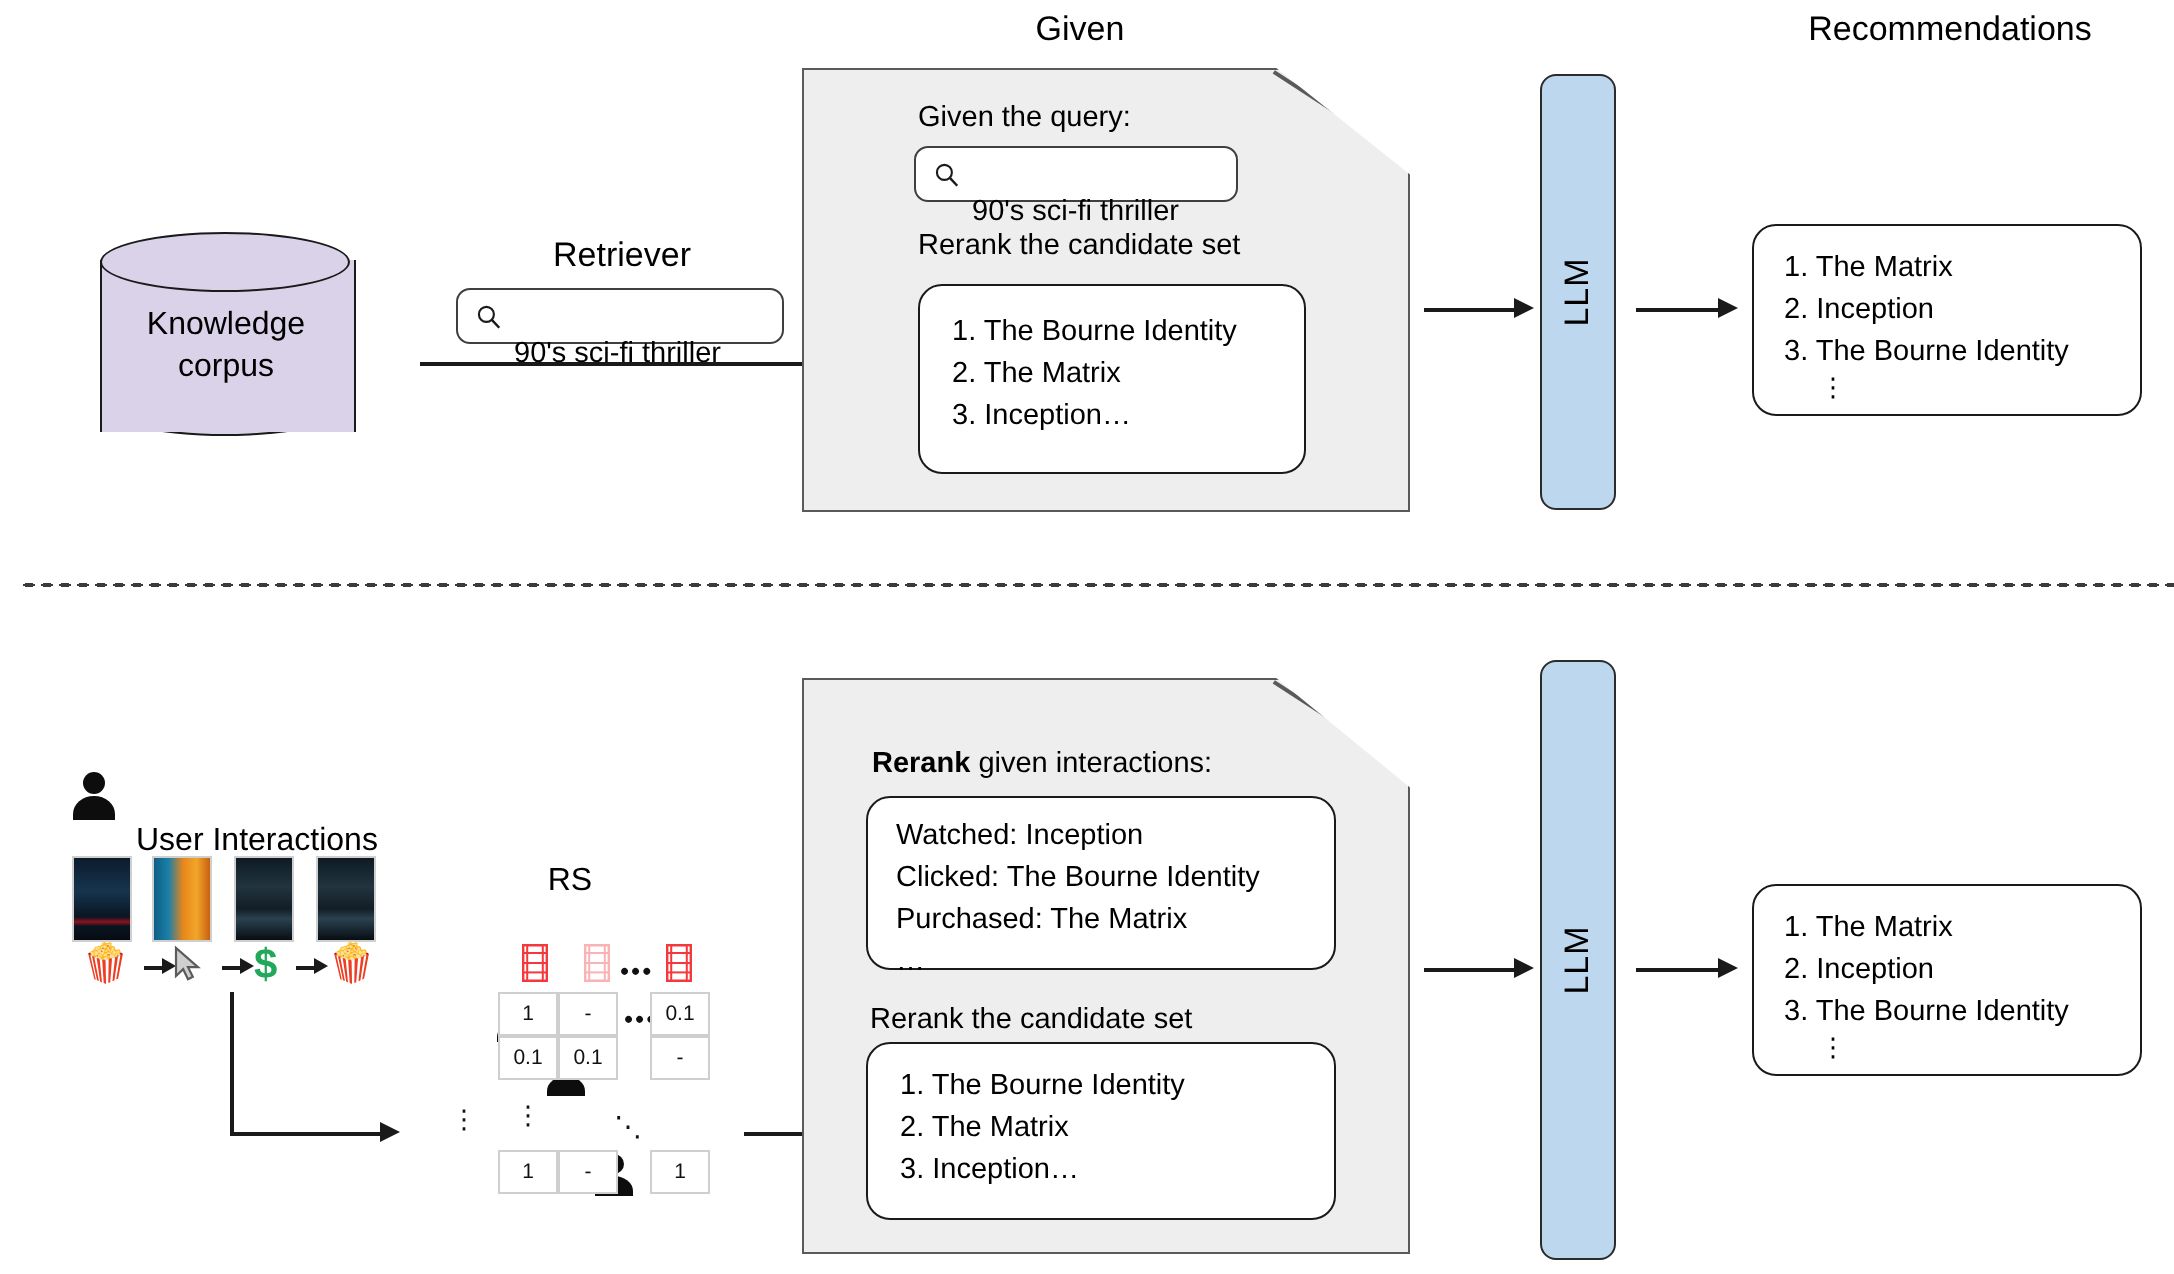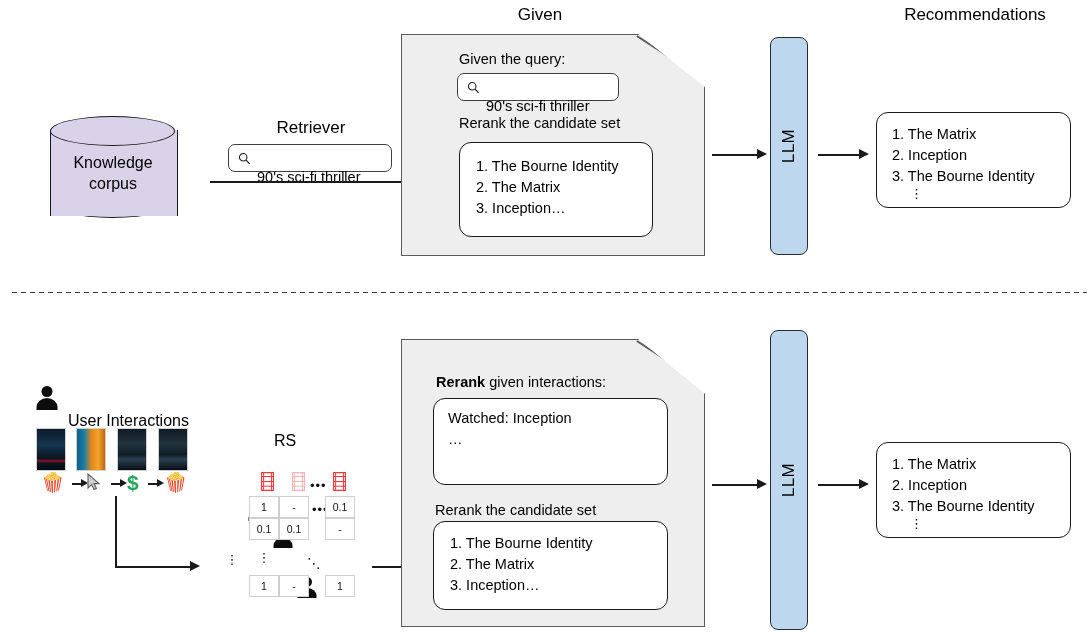--- a/index.html
+++ b/index.html
@@ -291,20 +291,22 @@
   <div class="fold-line" style="left:235px;top:0px;width:90px;transform:rotate(33deg);"></div>
 </div>
 
 <div class="label-txt" style="left:436px;top:374px;">
   <b>Rerank</b><span> given interactions:</span>
 </div>
 
 <div class="rbox" style="left:433px;top:398px;width:235px;height:87px;">
   <div style="padding:9px 0 0 14px;">
     <div class="line">Watched: Inception</div>
+    <div class="line">Clicked: The Bourne Identity</div>
+    <div class="line">Purchased: The Matrix</div>
     <div class="line">…</div>
   </div>
 </div>
 
 <div class="label-txt" style="left:435px;top:502px;">Rerank the candidate set</div>
 
 <div class="rbox" style="left:433px;top:521px;width:235px;height:89px;">
   <div style="padding:11px 0 0 16px;">
     <div class="line">1. The Bourne Identity</div>
     <div class="line">2. The Matrix</div>

